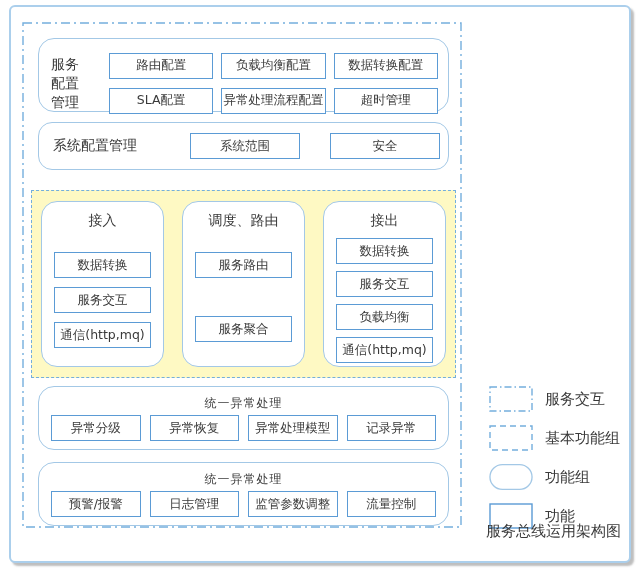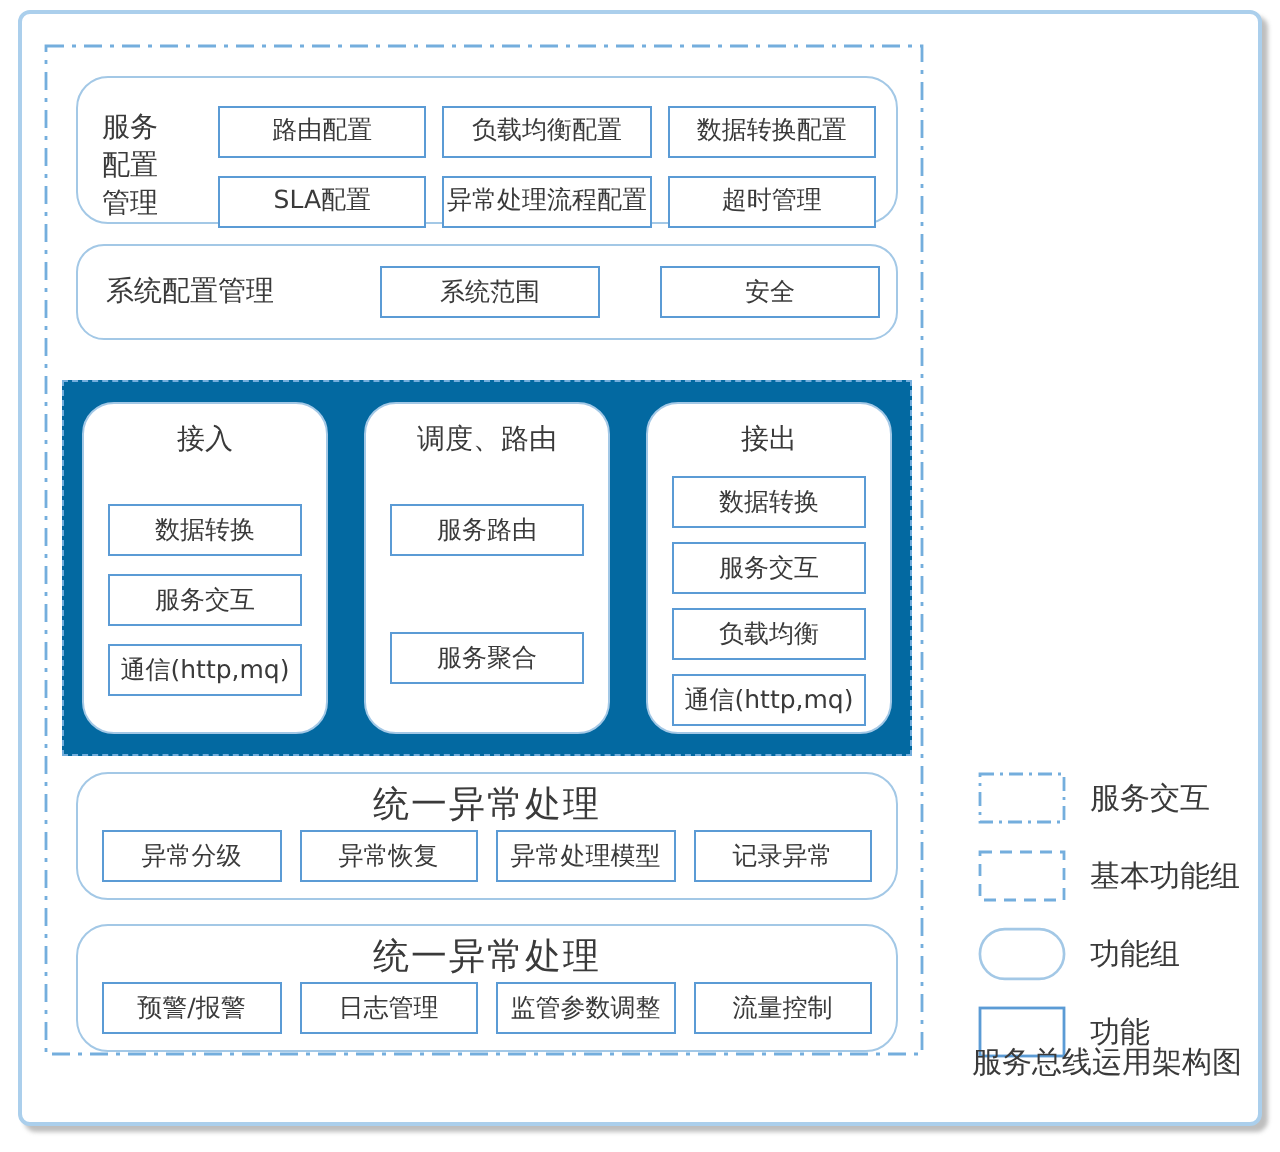--- a/index.html
+++ b/index.html
@@ -31,30 +31,30 @@
     display:flex;align-items:center;justify-content:center;
     font-size:12.5px;white-space:nowrap;overflow:hidden;
   }
   .g2{height:48px;border-radius:14px;margin-bottom:20px;display:flex;align-items:center;
       padding:0 8px 0 14px;gap:30px;}
   .g2-label{font-size:14px;flex:1;}
   .g2 .fbox{width:110px;flex:none;}
   
   .basic{
     border:1px dashed #74aedd;margin:0 -7px 8px -7px;height:188px;box-sizing:border-box;
-    padding:10px 9px;display:flex;gap:18px;background:#0369a1;
+    padding:10px 9px;display:flex;gap:18px;background:#fef9c3;
   }
   .bcol{flex:1;border:1px solid #a3c8e6;border-radius:16px;background:#fff;
         display:flex;flex-direction:column;padding:8px 12px 0;box-sizing:border-box;}
   .bcol-title{text-align:center;font-size:14px;height:20px;line-height:20px;}
   .mt22{margin-top:22px;} .mt9{margin-top:9px;} .mt38{margin-top:38px;}
   .mt8{margin-top:8px;} .mt7{margin-top:7px;}
   
   .g45{height:64px;border-radius:16px;padding:6px 10px;}
-  .g45-title{text-align:center;font-size:18px;height:22px;line-height:20px;letter-spacing:1px;}
+  .g45-title{text-align:center;font-size:12px;height:22px;line-height:20px;letter-spacing:1px;}
   .g45-row{display:flex;gap:9px;padding:0 2px;}
   .g45 .fbox{flex:1;}
   .g4{margin-bottom:12px;}
   
   .legend{position:absolute;left:478px;top:378px;width:136px;}
   .legend-row{display:flex;align-items:center;height:28px;margin-bottom:11px;}
   .legend-swatch{width:44px;margin-right:12px;display:flex;align-items:center;}
   .legend-label{font-size:15px;}
   
   .caption{position:absolute;right:8px;bottom:20px;font-size:15px;}

